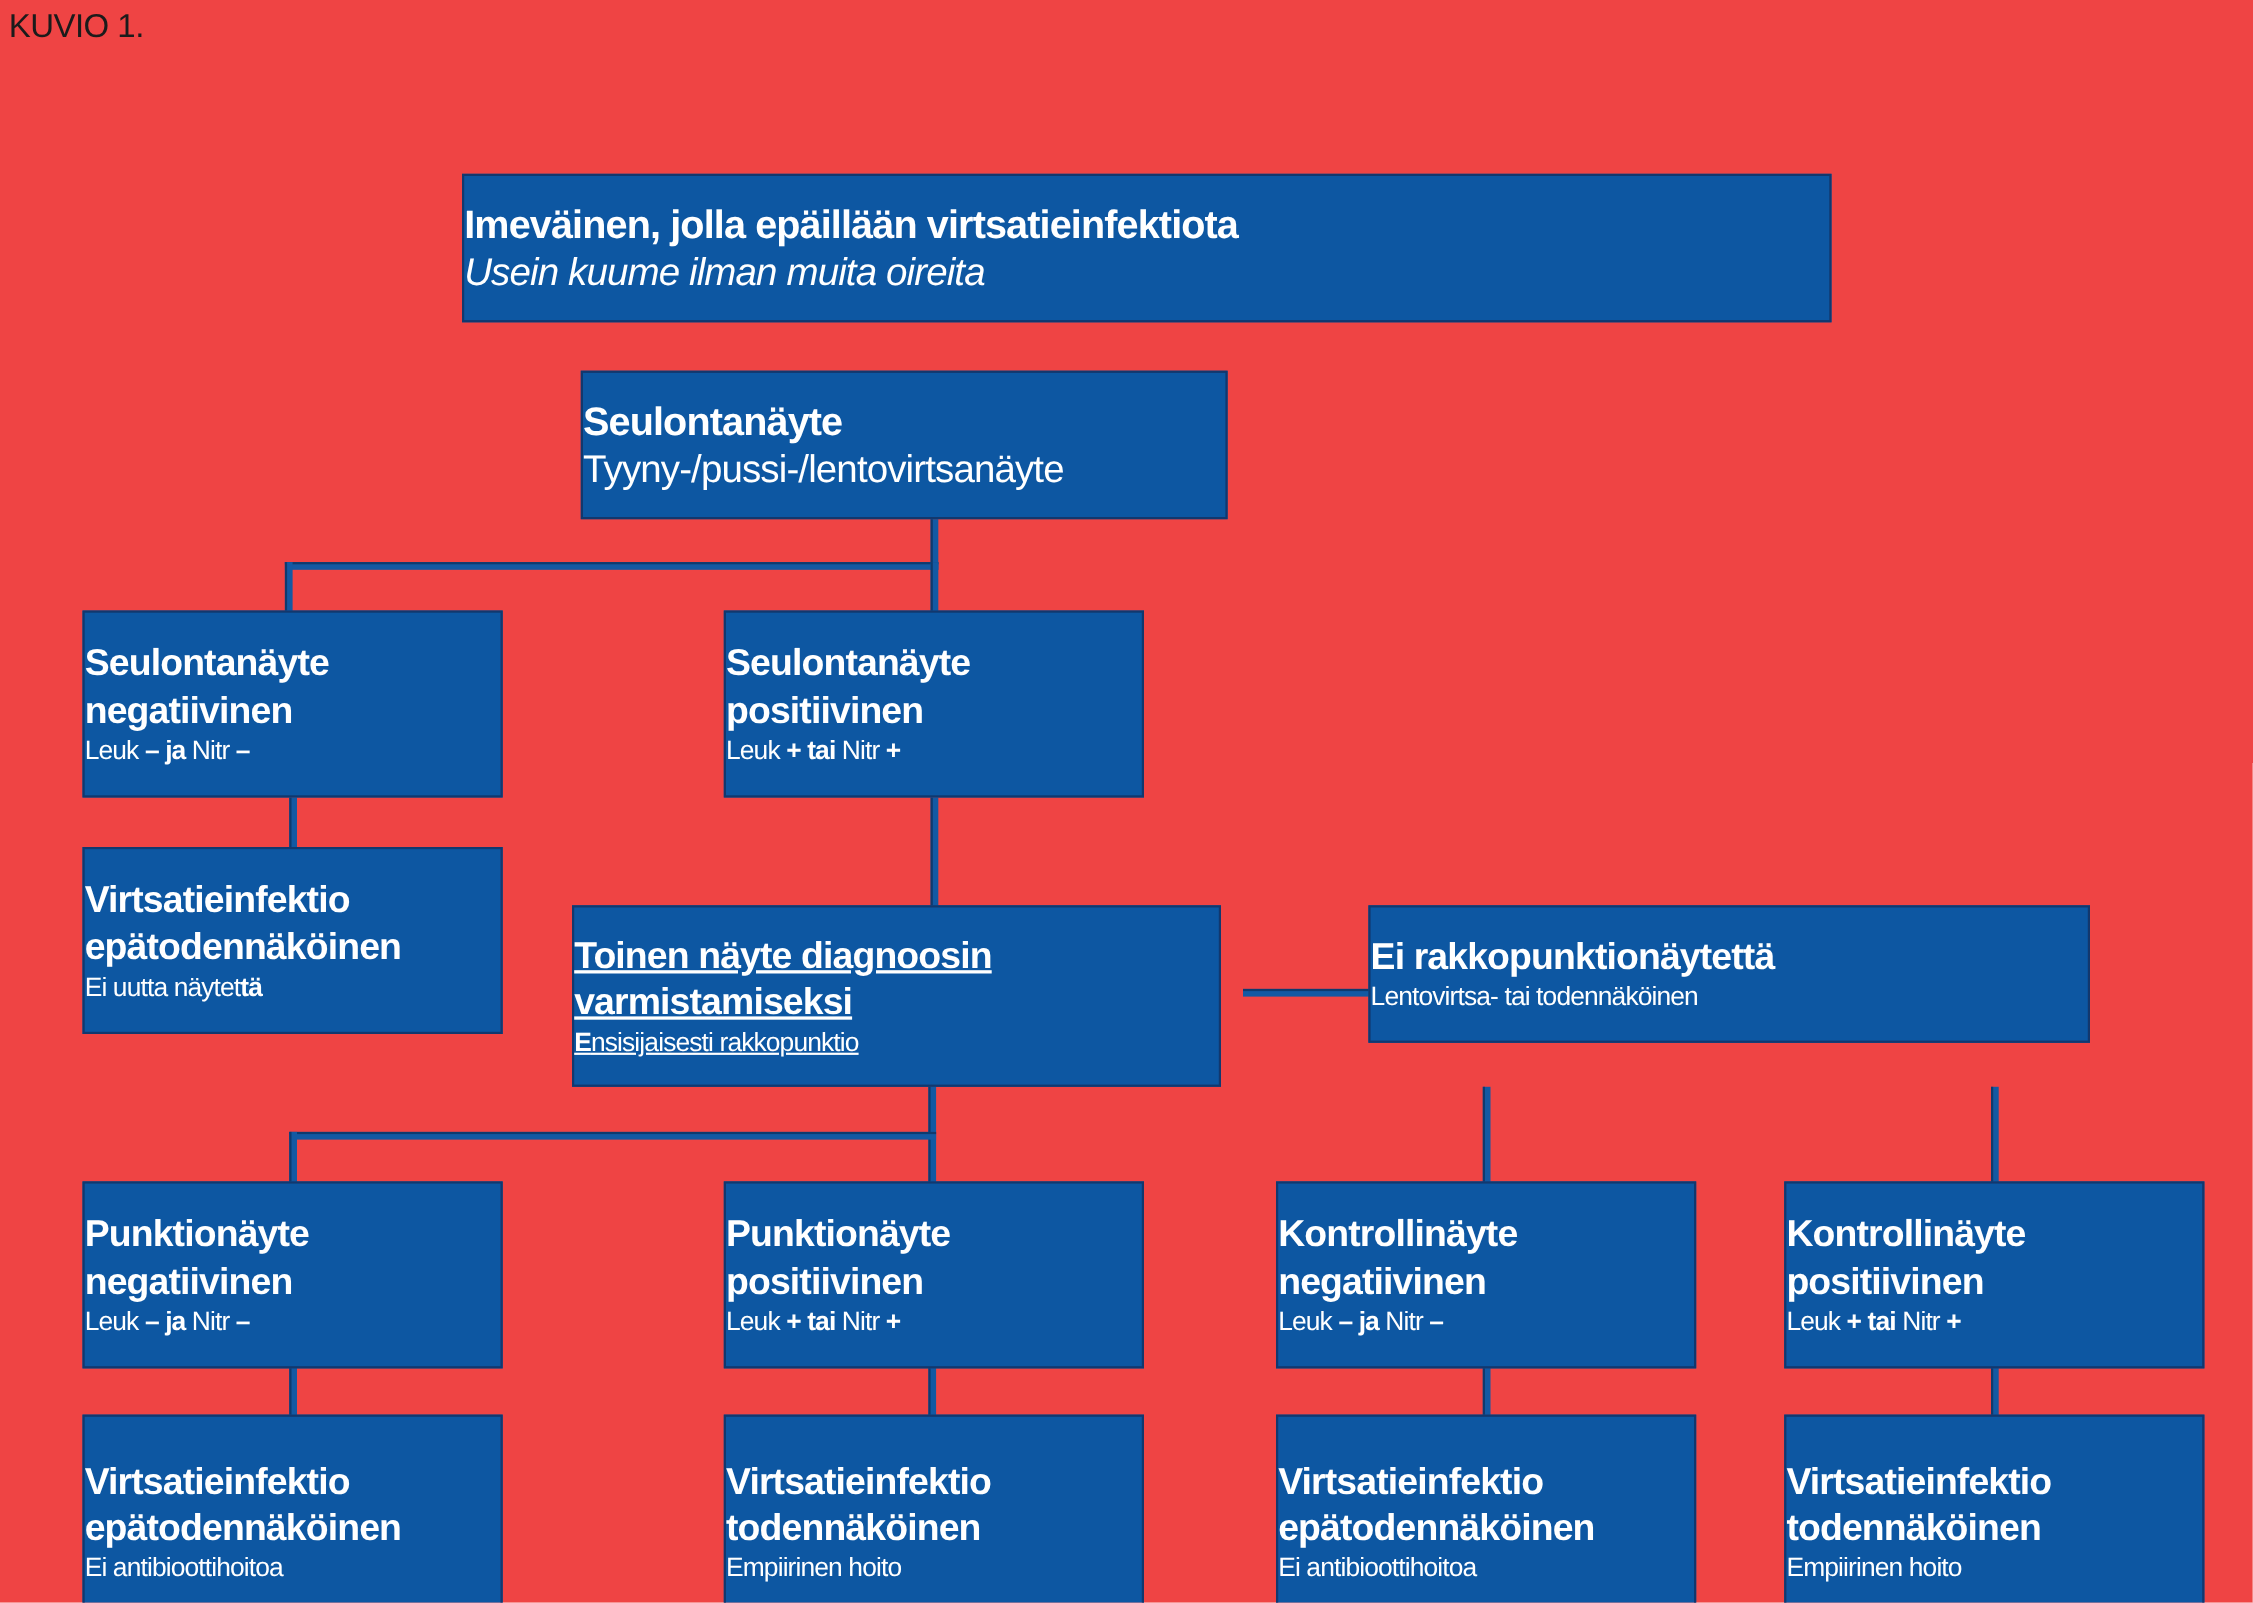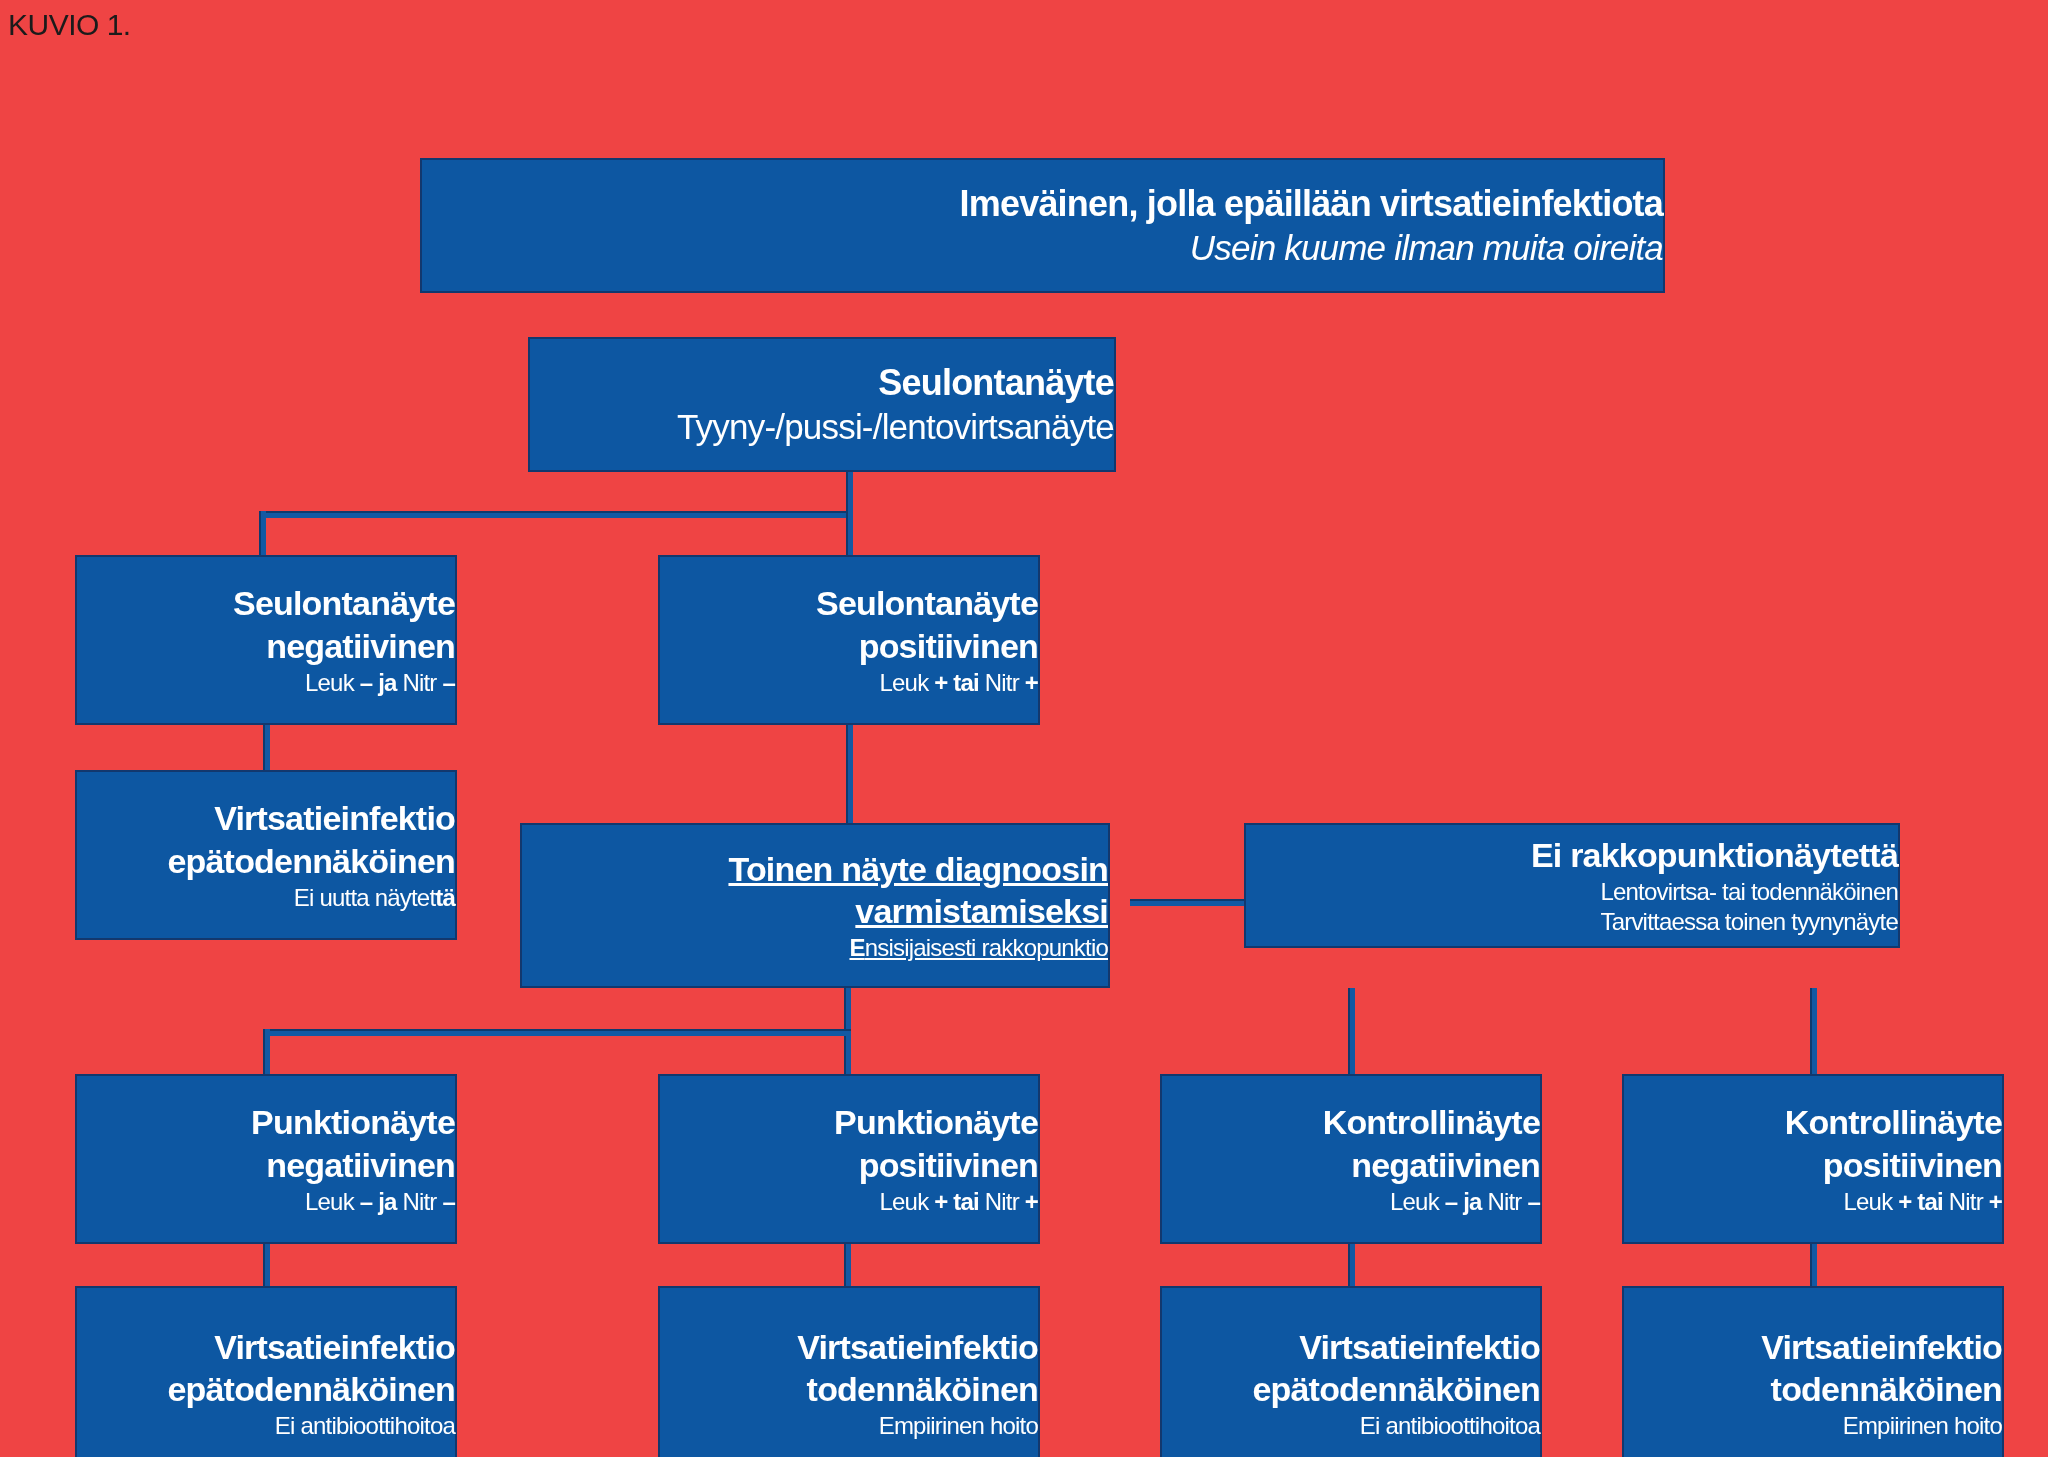--- a/index.html
+++ b/index.html
@@ -11,21 +11,21 @@
     position:absolute;left:8px;top:8px;font-size:30px;font-weight:400;
     color:#1b1b1b;letter-spacing:-0.5px;
   }
   .pagetitle{
     position:absolute;left:4px;top:66px;font-size:41px;font-weight:700;
     color:#111111;letter-spacing:-1px;
   }
   .box{
     position:absolute;box-sizing:border-box;background:#0d57a2;
     border:2px solid #12386e;color:#ffffff;display:flex;flex-direction:column;
-    align-items:flex-end;justify-content:center;text-align:center;
+    align-items:flex-start;justify-content:center;text-align:center;
     letter-spacing:-0.8px;line-height:1.26;
   }
   .bt{font-weight:700;font-size:34px;}
   .bs{font-weight:400;font-size:24px;}
   .big .bt{font-size:36px;}
   .big .bs{font-size:35px;}
   .it{font-style:italic;}
   .bs b, .bs .bb{font-weight:700;font-style:normal;}
   .line{position:absolute;box-sizing:border-box;background:#1359a3;}
   .line.h{border-top:2px solid #0f3a6e;}
@@ -85,21 +85,20 @@
 
   <div class="box" style="left:520px;top:823px;width:590px;height:165px;text-decoration:underline;">
     <div class="bt">Toinen näyte diagnoosin</div>
     <div class="bt">varmistamiseksi</div>
     <div class="bs"><b>E</b><span>nsisijaisesti rakkopunktio</span></div>
   </div>
 
   <div class="box" style="left:1244px;top:823px;width:656px;height:125px;">
     <div class="bt">Ei rakkopunktionäytettä</div>
     <div class="bs">Lentovirtsa- tai todennäköinen</div>
-    <div class="bs">Tarvittaessa toinen tyynynäyte</div>
   </div>
 
   <div class="box" style="left:75px;top:1074px;width:382px;height:170px;">
     <div class="bt">Punktionäyte</div>
     <div class="bt">negatiivinen</div>
     <div class="bs"><span>Leuk </span><b>– ja </b><span>Nitr </span><b>–</b></div>
   </div>
 
   <div class="box" style="left:658px;top:1074px;width:382px;height:170px;">
     <div class="bt">Punktionäyte</div>

